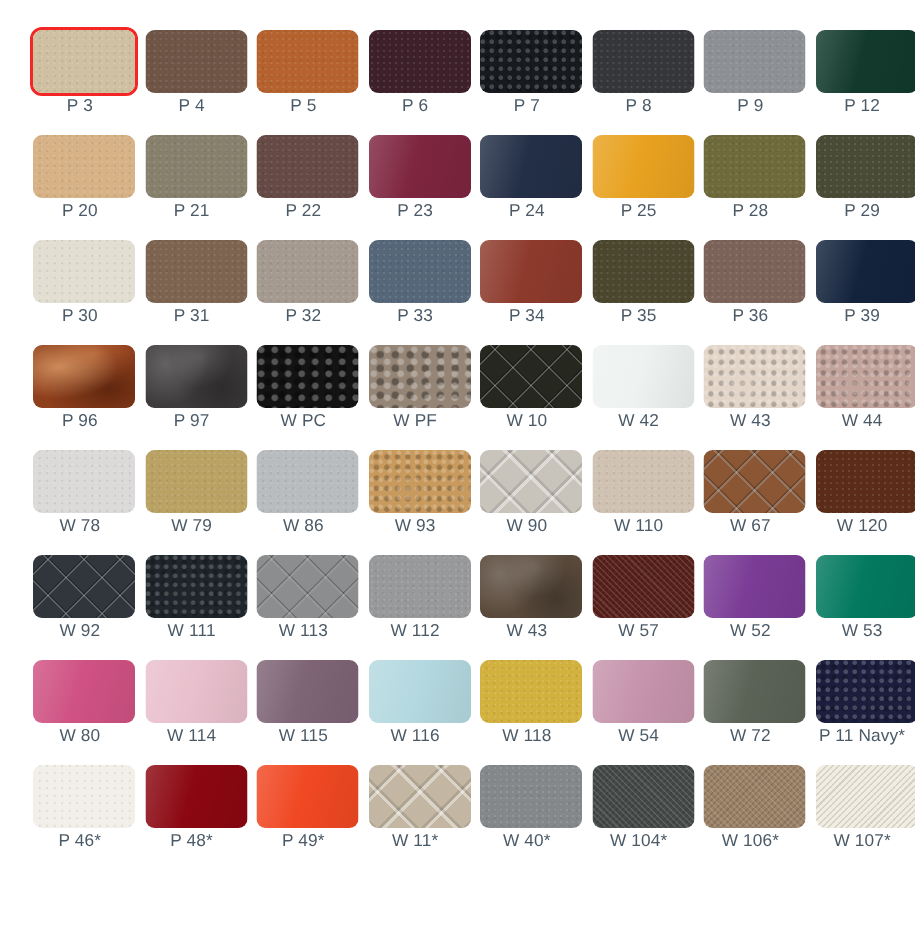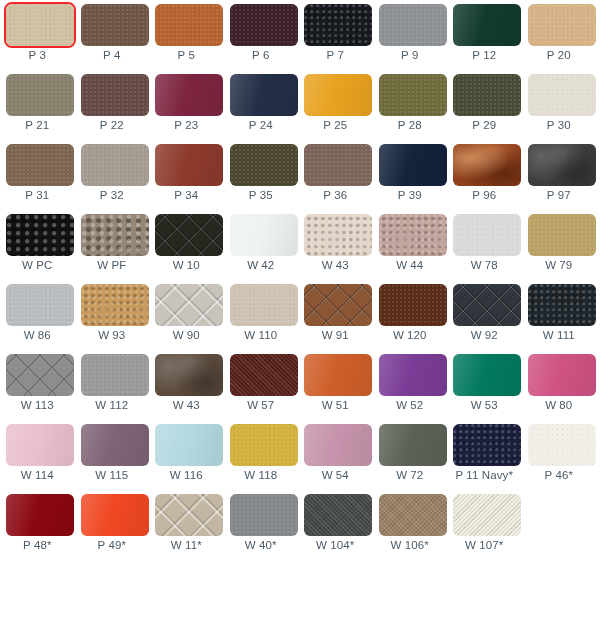--- a/index.html
+++ b/index.html
@@ -10,21 +10,21 @@
   body {
     width: 610px;
     height: 629px;
     font-family: "Liberation Sans", sans-serif;
     overflow: hidden;
   }
   #swatch-grid {
     display: grid;
     grid-template-columns: repeat(8, 74.5px);
     grid-auto-rows: 70px;
-    padding: 0;
+    padding: 16px;
     margin: 0;
   }
   .swatch-cell {
     position: relative;
     width: 74.5px;
     height: 70px;
     box-sizing: border-box;
   }
   .swatch-chip {
     position: absolute;
@@ -152,20 +152,27 @@
     </div>
     <div class="swatch-cell">
       <div class="swatch-chip">
         <div class="fill" style="background: rgb(23, 26, 31);"></div>
         <div class="tex tex-pebble"></div>
       </div>
       <div class="swatch-label">P 7</div>
     </div>
     <div class="swatch-cell">
       <div class="swatch-chip">
+        <div class="fill" style="background: rgb(52, 54, 57);"></div>
+        <div class="tex tex-grain"></div>
+      </div>
+      <div class="swatch-label">P 8</div>
+    </div>
+    <div class="swatch-cell">
+      <div class="swatch-chip">
         <div class="fill" style="background: rgb(141, 144, 148);"></div>
         <div class="tex tex-grain"></div>
       </div>
       <div class="swatch-label">P 9</div>
     </div>
     <div class="swatch-cell">
       <div class="swatch-chip">
         <div class="fill" style="background: rgb(18, 58, 44);"></div>
         <div class="tex tex-smooth tex-sheen"></div>
       </div>
@@ -240,20 +247,27 @@
         <div class="tex tex-grain"></div>
       </div>
       <div class="swatch-label">P 31</div>
     </div>
     <div class="swatch-cell">
       <div class="swatch-chip">
         <div class="fill" style="background: rgb(165, 154, 144);"></div>
         <div class="tex tex-grain"></div>
       </div>
       <div class="swatch-label">P 32</div>
+    </div>
+    <div class="swatch-cell">
+      <div class="swatch-chip">
+        <div class="fill" style="background: rgb(85, 103, 121);"></div>
+        <div class="tex tex-grain"></div>
+      </div>
+      <div class="swatch-label">P 33</div>
     </div>
     <div class="swatch-cell">
       <div class="swatch-chip">
         <div class="fill" style="background: rgb(141, 58, 44);"></div>
         <div class="tex tex-smooth tex-sheen"></div>
       </div>
       <div class="swatch-label">P 34</div>
     </div>
     <div class="swatch-cell">
       <div class="swatch-chip">
@@ -372,21 +386,21 @@
         <div class="fill" style="background: rgb(207, 194, 178);"></div>
         <div class="tex tex-grain"></div>
       </div>
       <div class="swatch-label">W 110</div>
     </div>
     <div class="swatch-cell">
       <div class="swatch-chip">
         <div class="fill" style="background: rgb(138, 86, 52);"></div>
         <div class="tex tex-quilt"></div>
       </div>
-      <div class="swatch-label">W 91</div>
+      <div class="swatch-label">W 67</div>
     </div>
     <div class="swatch-cell">
       <div class="swatch-chip">
         <div class="fill" style="background: rgb(91, 45, 24);"></div>
         <div class="tex tex-grain"></div>
       </div>
       <div class="swatch-label">W 120</div>
     </div>
     <div class="swatch-cell">
       <div class="swatch-chip">
@@ -422,27 +436,20 @@
         <div class="tex tex-suede"></div>
       </div>
       <div class="swatch-label">W 43</div>
     </div>
     <div class="swatch-cell">
       <div class="swatch-chip">
         <div class="fill" style="background: rgb(89, 33, 27);"></div>
         <div class="tex tex-weave"></div>
       </div>
       <div class="swatch-label">W 57</div>
-    </div>
-    <div class="swatch-cell">
-      <div class="swatch-chip">
-        <div class="fill" style="background: rgb(207, 95, 42);"></div>
-        <div class="tex tex-smooth tex-sheen"></div>
-      </div>
-      <div class="swatch-label">W 51</div>
     </div>
     <div class="swatch-cell">
       <div class="swatch-chip">
         <div class="fill" style="background: rgb(122, 60, 150);"></div>
         <div class="tex tex-smooth tex-sheen"></div>
       </div>
       <div class="swatch-label">W 52</div>
     </div>
     <div class="swatch-cell">
       <div class="swatch-chip">

